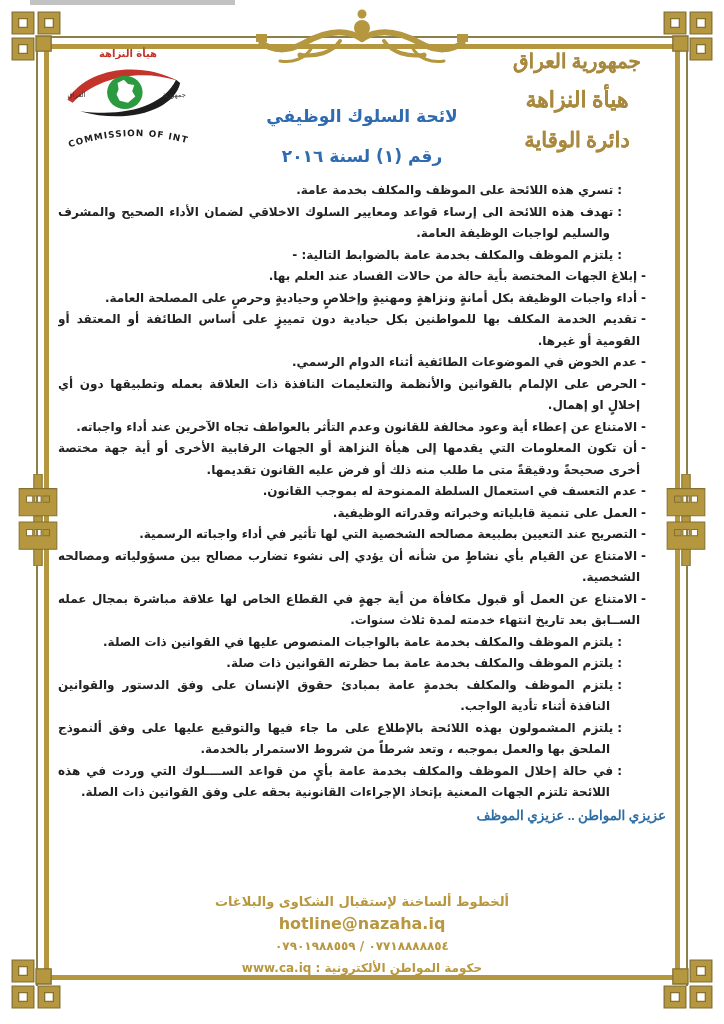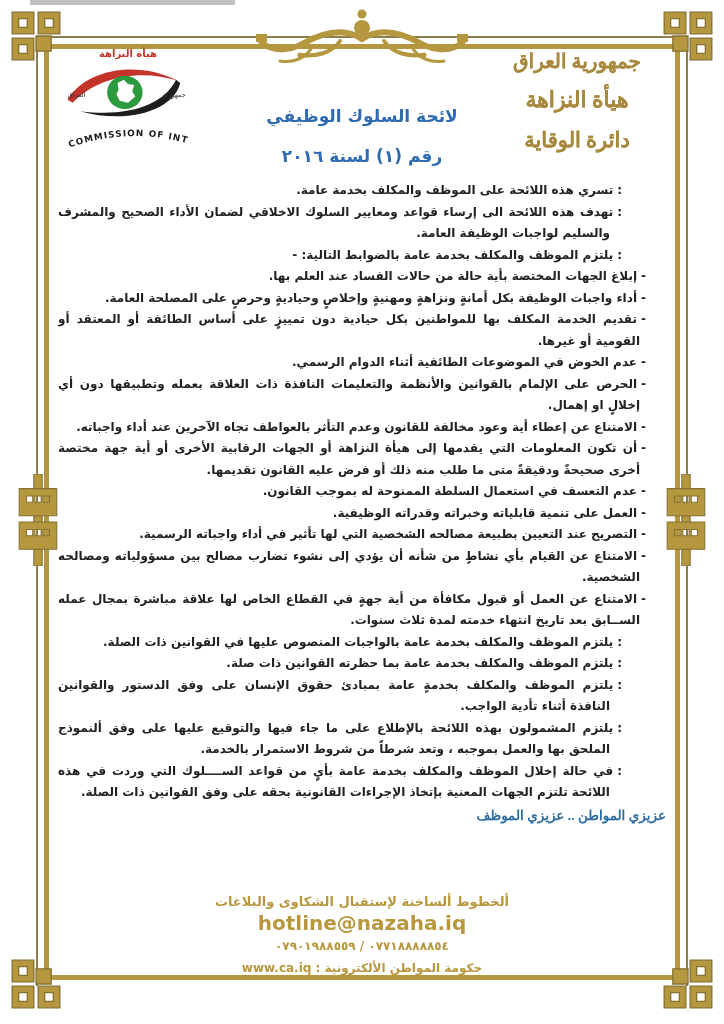--- a/index.html
+++ b/index.html
@@ -42,21 +42,21 @@
   .clause .ord{display:inline-block;min-width:40px;text-align:right;}
   .rule{padding-right:26px;text-indent:-26px;}
   .rule .num{display:inline-block;min-width:16px;text-align:right;}
   .sep{margin:0 4px;}
   .blue-heading{color:#2d6da3;font-size:13.5px;line-height:24px;margin:2px 0;text-align:right;font-family:Liberation Serif, serif;}
   .cit-par{text-align:justify;}
   
   .hotline{position:absolute;left:80px;right:80px;top:891px;text-align:center;
            color:#b8973f;font-weight:bold;}
   .hl-title{direction:rtl;font-size:13px;line-height:21px;}
-  .hl-email{font-size:20px;line-height:23px;direction:ltr;}
+  .hl-email{font-size:16px;line-height:23px;direction:ltr;}
   .hl-phones{font-size:12px;line-height:22px;letter-spacing:2px;direction:rtl;}
   .hl-egov{font-size:12px;line-height:23px;direction:rtl;}
 </style>
 </head>
 <body>
 
 <div class="page">
 
   <div class="smudge"></div>
 

